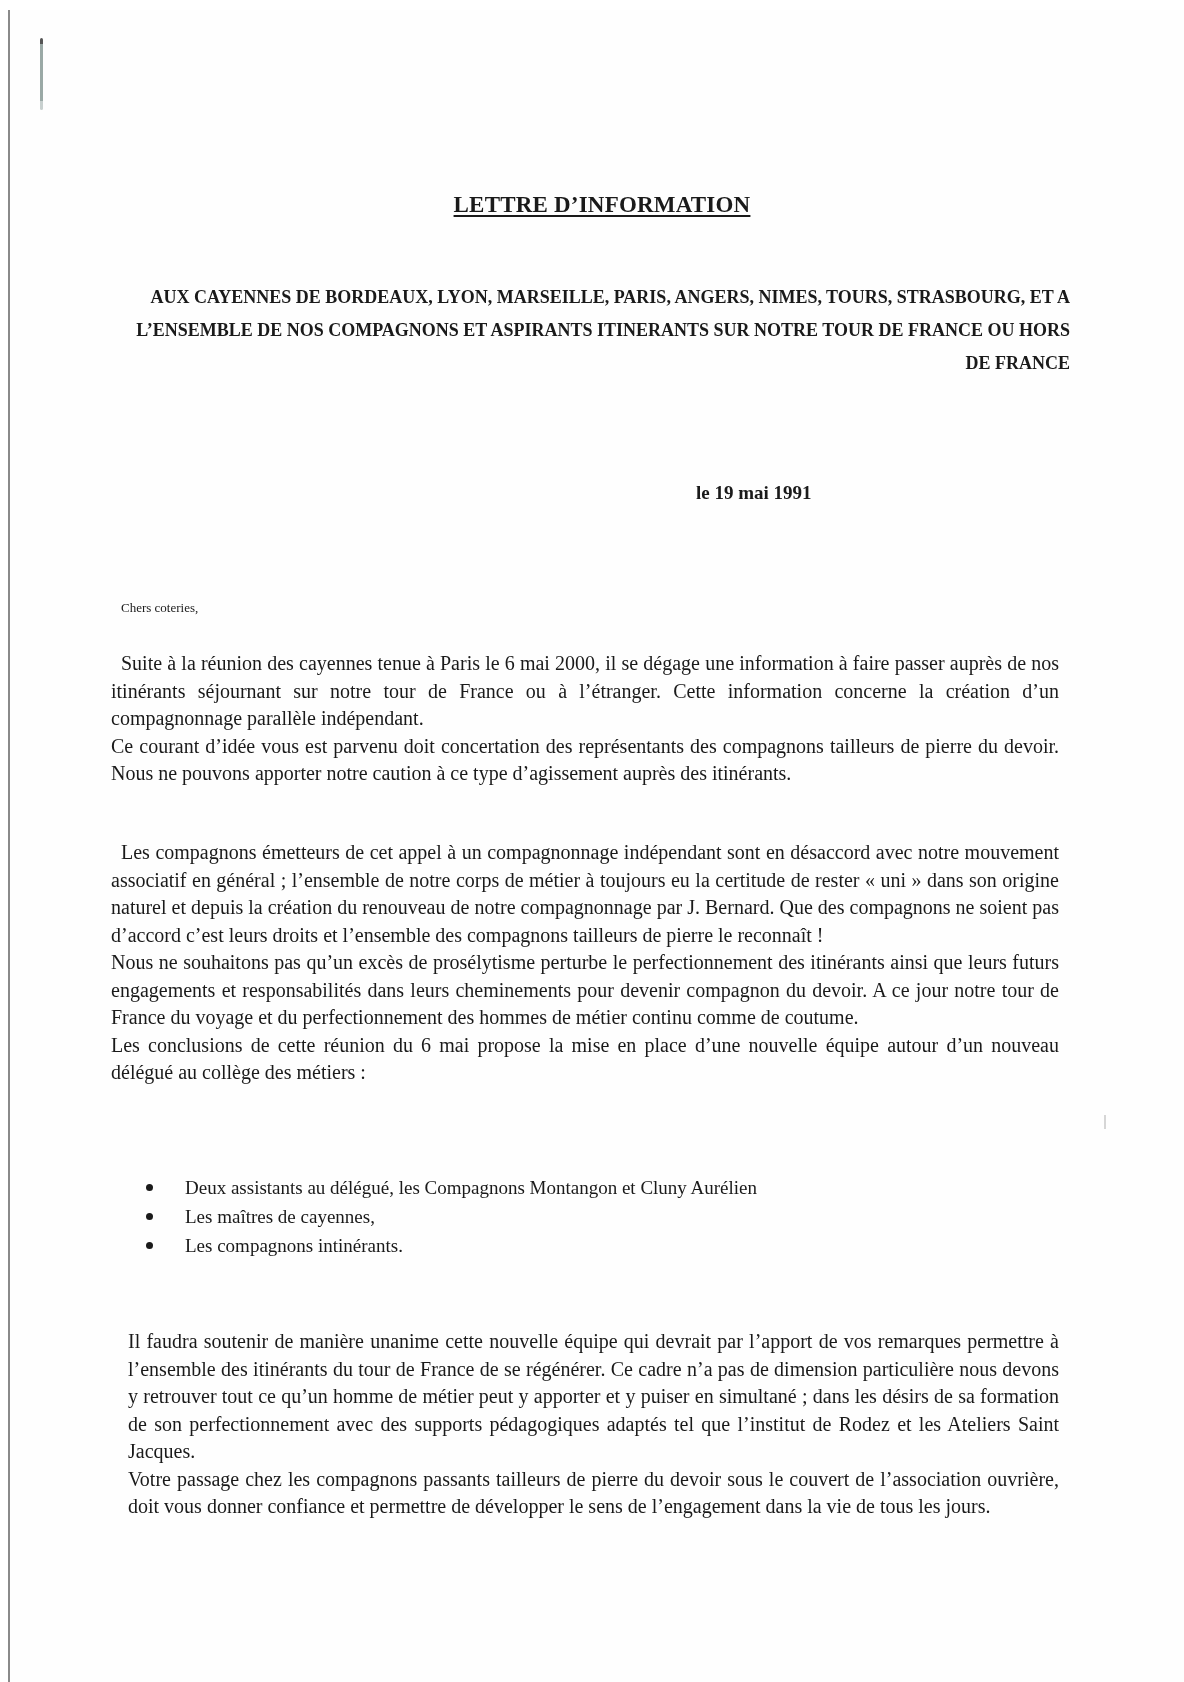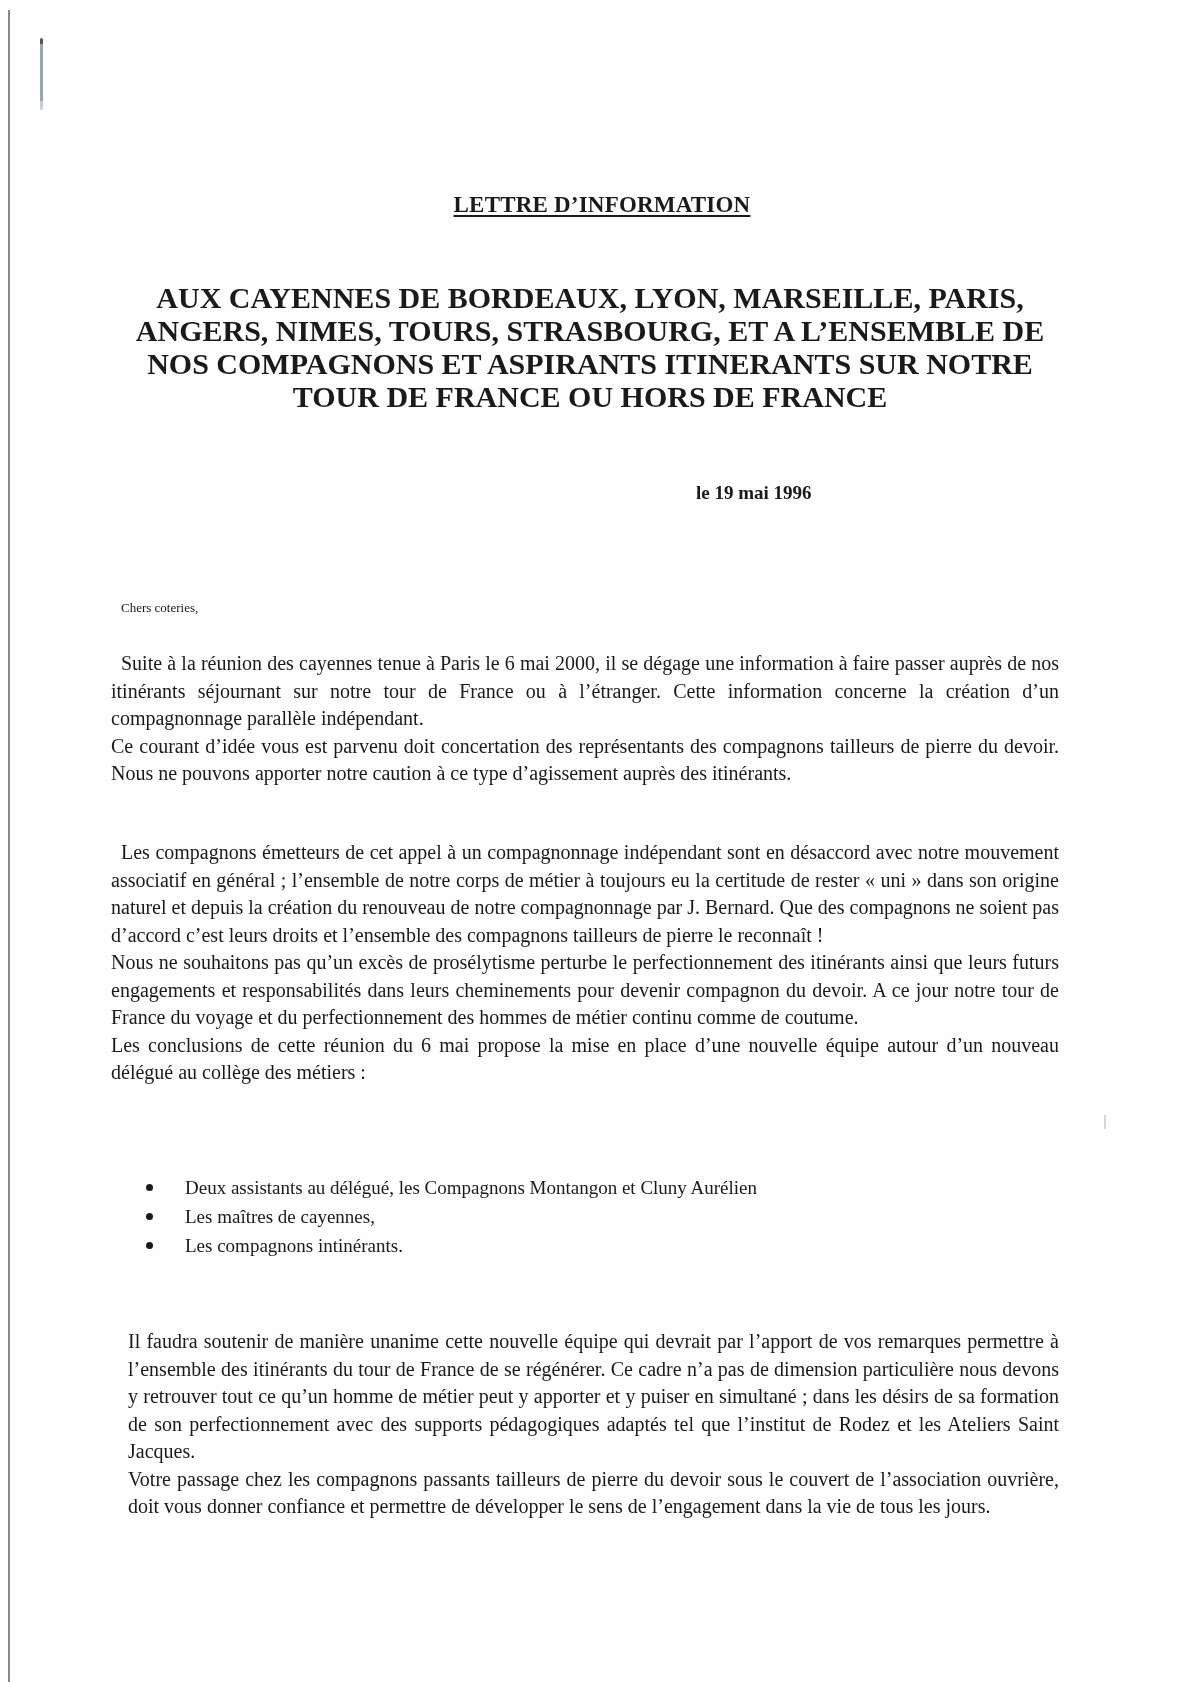--- a/index.html
+++ b/index.html
@@ -38,22 +38,22 @@
       font-size: 23px;
       font-weight: bold;
       text-decoration: underline;
       text-underline-offset: 3px;
       letter-spacing: 0.2px;
     }
     .subtitle {
       position: absolute;
       top: 271px;
       left: 100px; width: 960px;
-      text-align: center;
-      font-size: 30px;
+      text-align: right;
+      font-size: 18px;
       line-height: 33px;
       font-weight: bold;
     }
     .date {
       position: absolute;
       top: 472px;
       left: 686px;
       font-size: 19px;
       font-weight: bold;
     }
@@ -96,21 +96,21 @@
 </head>
 <body>
 
 <div class="page">
   <div class="punch-mark"></div>
 
   <div class="title">LETTRE D’INFORMATION</div>
 
   <div class="subtitle">AUX CAYENNES DE BORDEAUX, LYON, MARSEILLE, PARIS, ANGERS, NIMES, TOURS, STRASBOURG, ET A L’ENSEMBLE DE NOS COMPAGNONS ET ASPIRANTS ITINERANTS SUR NOTRE TOUR DE FRANCE OU HORS DE FRANCE</div>
 
-  <div class="date">le 19 mai 1996</div>
+  <div class="date">le 19 mai 1991</div>
 
   <div class="salutation">Chers coteries,</div>
 
   <div class="body-block" id="para1">
     <p class="indent">Suite à la réunion des cayennes tenue à Paris le 6 mai 2000, il se dégage une information à faire passer auprès de nos itinérants séjournant sur notre tour de France ou à l’étranger. Cette information concerne la création d’un compagnonnage parallèle indépendant.</p>
     <p>Ce courant d’idée vous est parvenu doit concertation des représentants des compagnons tailleurs de pierre du devoir. Nous ne pouvons apporter notre caution à ce type d’agissement auprès des itinérants.</p>
   </div>
 
   <div class="body-block" id="para2">
     <p class="indent">Les compagnons émetteurs de cet appel à un compagnonnage indépendant sont en désaccord avec notre mouvement associatif en général ; l’ensemble de notre corps de métier à toujours eu la certitude de rester « uni » dans son origine naturel et depuis la création du renouveau de notre compagnonnage par J. Bernard. Que des compagnons ne soient pas d’accord c’est leurs droits et l’ensemble des compagnons tailleurs de pierre le reconnaît !</p>

